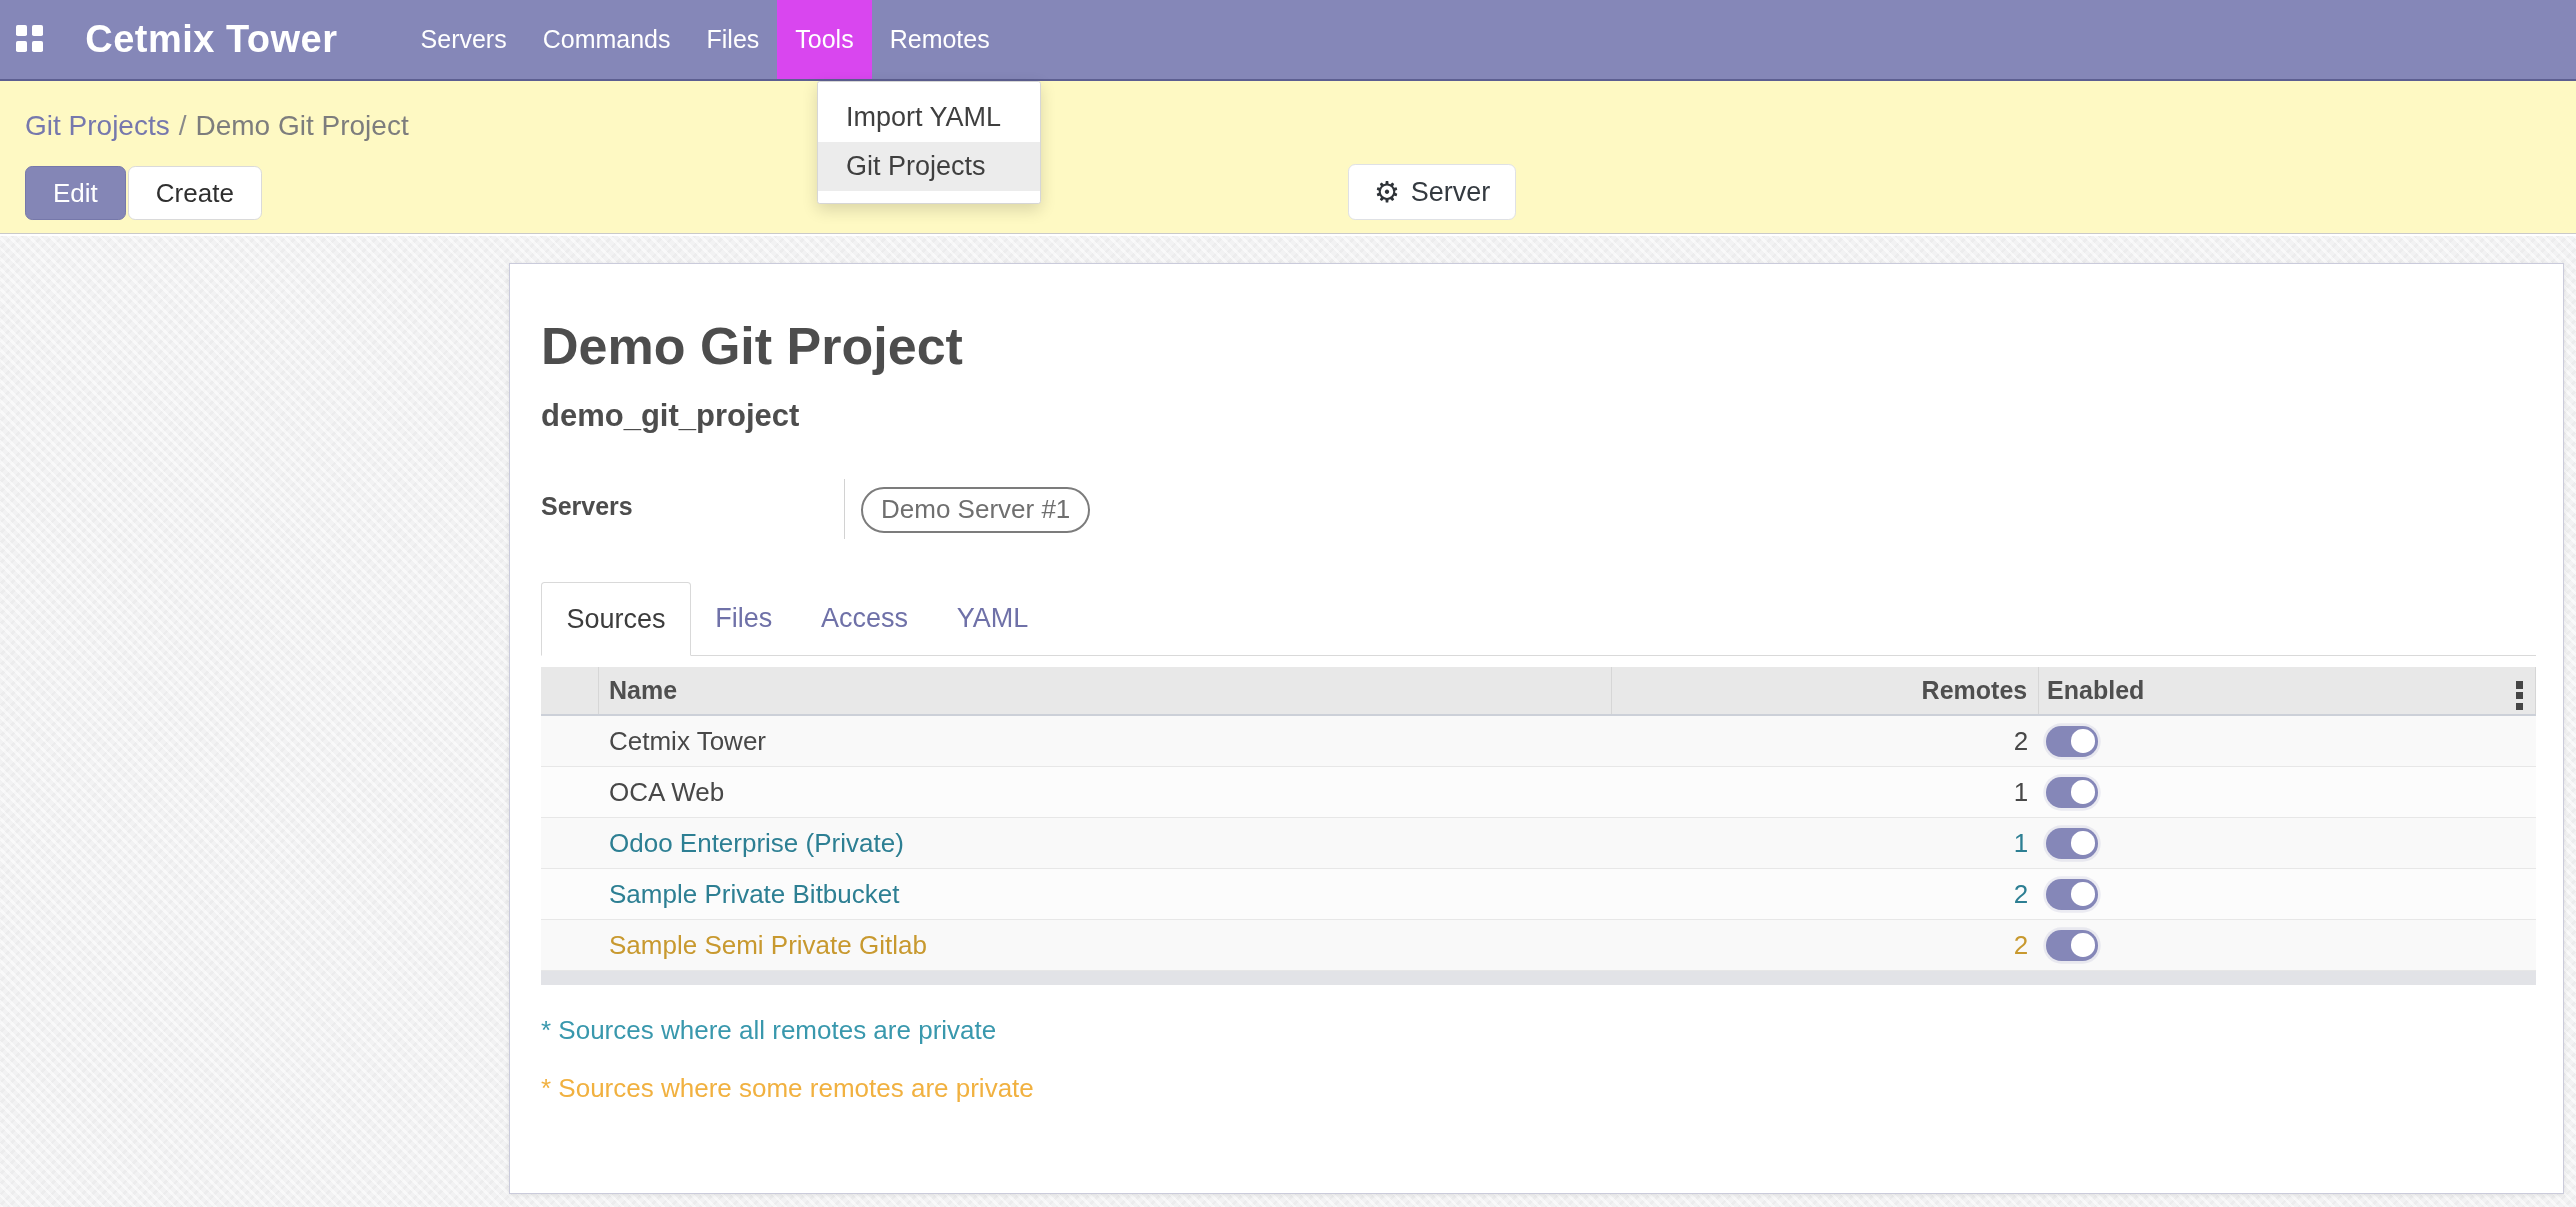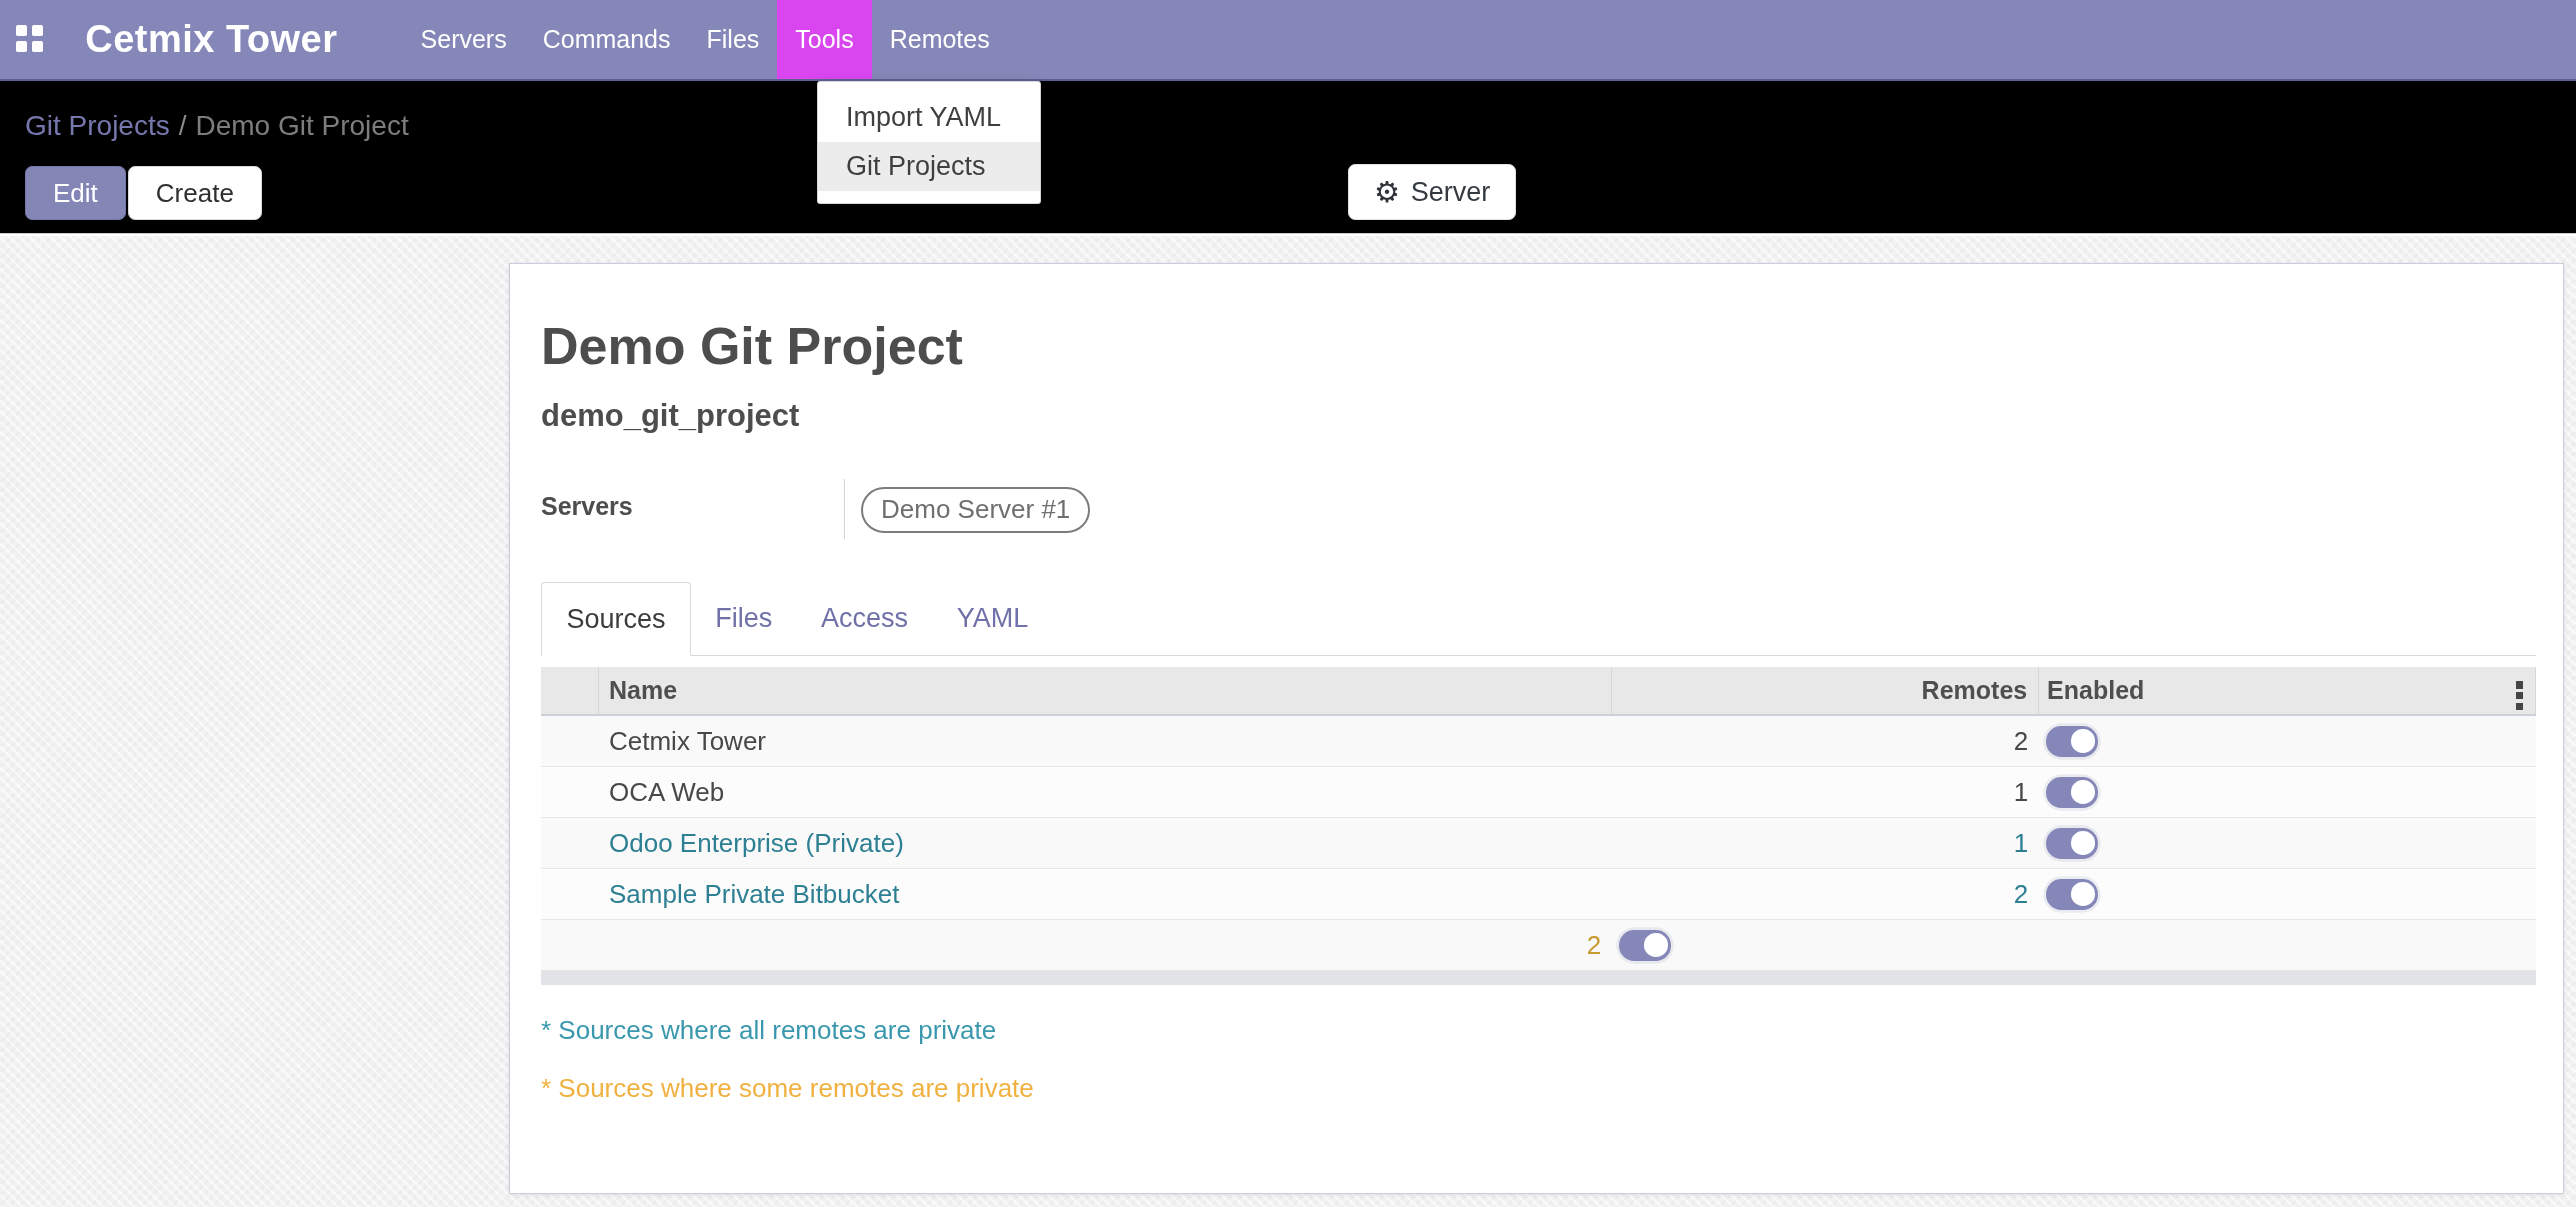--- a/index.html
+++ b/index.html
@@ -23,21 +23,21 @@
   
   .dropdown { position:absolute; left:817px; top:81px; width:224px;
               background:#fff; border:0.9px solid #d6d6d6; border-radius:2.7px;
               box-shadow:0 5.4px 16.2px rgba(0,0,0,.14); padding:10.8px 0 12.6px; z-index:20; }
   .dropdown-item { font-size:27px; color:#3f3f3f; padding:9px 9px 9px 28px;
                    cursor:pointer; white-space:nowrap; }
   .dropdown-item.highlighted { background:#ececec; }
 
   
   .control-panel { position:absolute; left:0; top:81px; width:2576px; height:153px;
-                   background:#000000; border-bottom:1.8px solid #c9c9c9; }
+                   background:#fef9c3; border-bottom:1.8px solid #c9c9c9; }
   .breadcrumb { position:absolute; left:25px; top:29px; font-size:28px; white-space:nowrap; }
   .breadcrumb .bc-link { color:#7678ad; cursor:pointer; }
   .breadcrumb .bc-sep { color:#8a8a8a; padding:0 9px; }
   .breadcrumb .bc-current { color:#7d7d7d; }
   .btn-row { position:absolute; left:25px; top:85px; display:flex; gap:2px; }
   .btn { height:54px; line-height:52px; font-size:26px; border-radius:7.2px;
          cursor:pointer; white-space:nowrap; }
   .btn-edit { background:#8486b6; border:0.9px solid #7678aa; color:#fff; padding:0 27px; }
   .btn-create { background:#fff; border:0.9px solid #dadada; color:#2f2f2f; padding:0 27px; }
   .btn-action { position:absolute; left:1348px; top:83px; height:56px; line-height:52px;
@@ -216,20 +216,21 @@
         <div class="cell cell-name">Sample Private Bitbucket</div>
         <div class="cell cell-remotes">2</div>
         <div class="cell cell-enabled">
             <div class="toggle on">
               <div class="knob"></div>
             </div>
           </div>
       </div>
       <div class="t-row privacy-some_private">
         <div class="cell"></div>
+        <div class="cell cell-name">Sample Semi Private Gitlab</div>
         <div class="cell cell-remotes">2</div>
         <div class="cell cell-enabled">
             <div class="toggle on">
               <div class="knob"></div>
             </div>
           </div>
       </div>
       <div class="t-footer"></div>
     </div>
 

